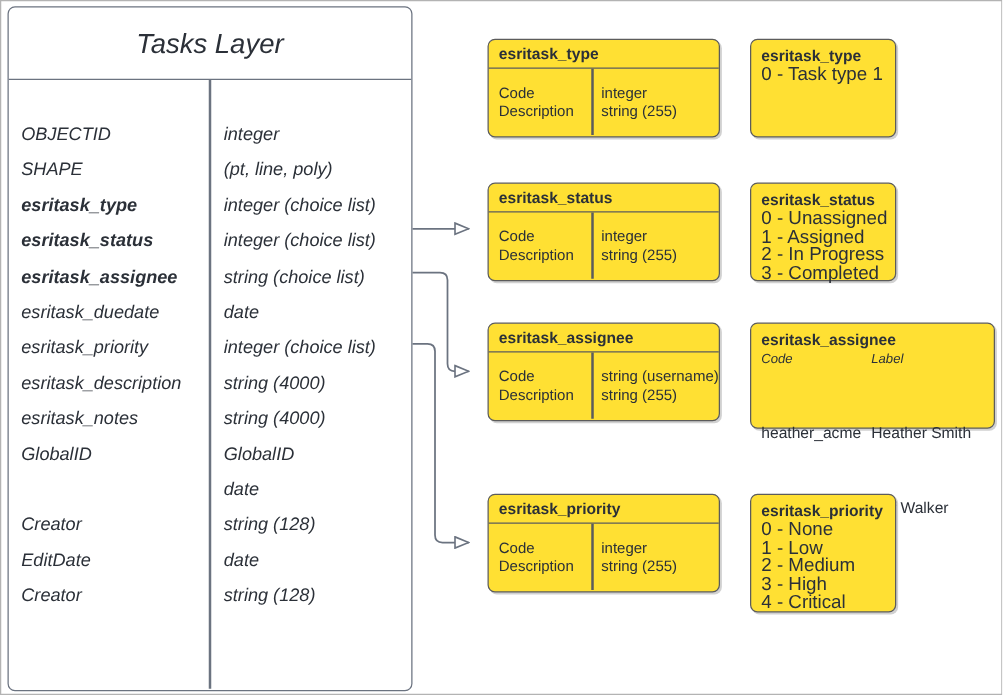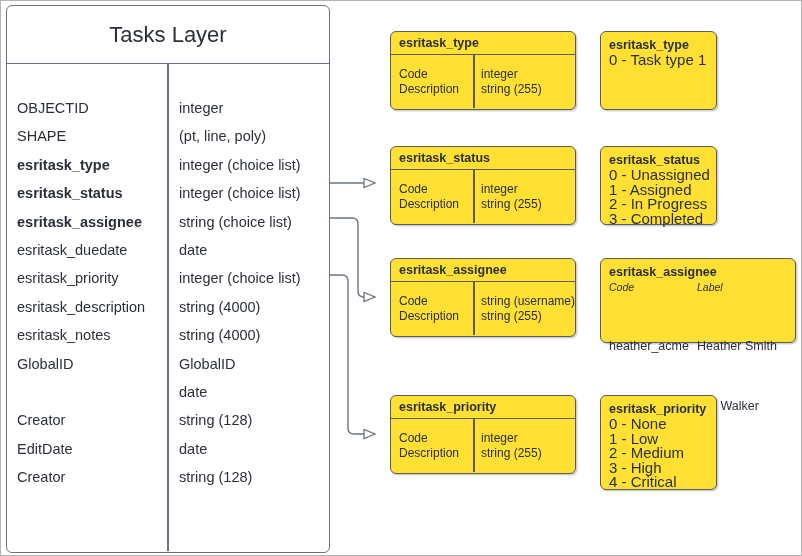--- a/index.html
+++ b/index.html
@@ -41,24 +41,26 @@
     border-radius: 6px;
   }
   .layer-title {
     height: 57px;
     line-height: 57px;
     text-align: center;
     font-size: 22px;
     color: #2b3038;
     border-bottom: 1.6px solid #6b7380;
     white-space: nowrap;
+    font-style: italic;
   }
   .layer-body {
     position: relative;
     height: calc(100% - 58.6px);
+    font-style: italic;
   }
   .col-divider {
     position: absolute;
     left: 160px;
     top: 0;
     bottom: 0;
     width: 1.6px;
     background: #6b7380;
   }
   .field-rows {

